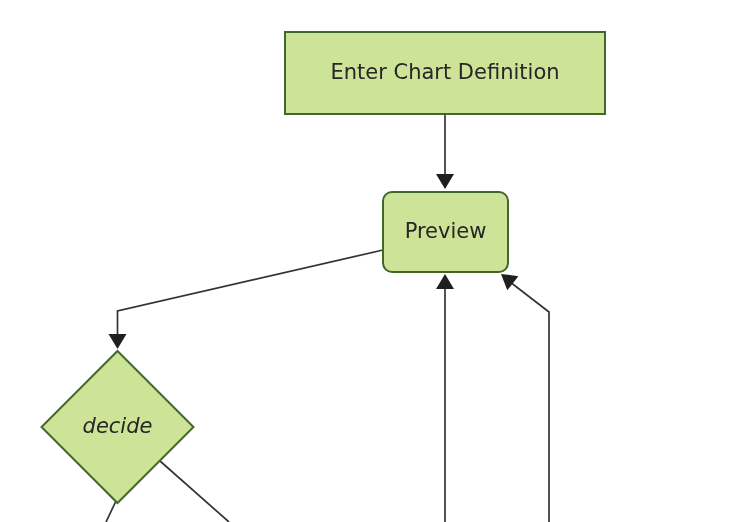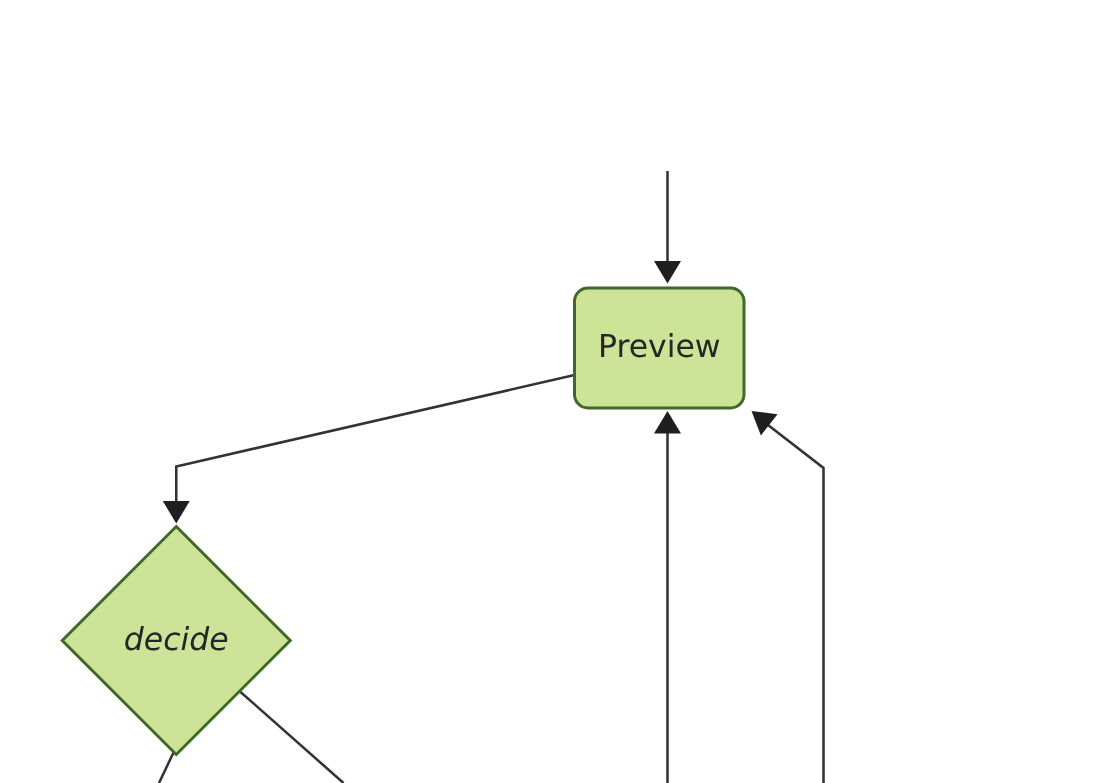--- a/index.html
+++ b/index.html
@@ -55,21 +55,24 @@
       <polygon points="117.5,349 108.5,334 126.5,334" fill="#1f1f1f"></polygon>
       <polyline points="445,522 445,280" fill="none" stroke="#333333" stroke-width="1.7"></polyline>
       <polygon points="445,274 454,289 436,289" fill="#1f1f1f"></polygon>
       <polyline points="549,522 549,312 505,278" fill="none" stroke="#333333" stroke-width="1.7"></polyline>
       <polygon points="501,274 518.3611145820317,276.1428253474244 507.2792080261699,290.32701891234535" fill="#1f1f1f"></polygon>
       <polyline points="116,501 106,522" fill="none" stroke="#333333" stroke-width="1.7"></polyline>
       <polyline points="160,461 229,522" fill="none" stroke="#333333" stroke-width="1.7"></polyline>
       <polygon points="117.5,351 193.5,427 117.5,503 41.5,427" fill="#cde498" stroke="#41682a" stroke-width="2"></polygon>
     </svg>
 
+  <div class="node shape-rect" style="color: rgb(38, 38, 38); left: 284px; top: 31px; width: 322px; height: 84px; background: rgb(205, 228, 152); border-color: rgb(65, 104, 42); border-radius: 0px;">
+    <span class="node-label">Enter Chart Definition</span>
+  </div>
 
-  <div class="node shape-rect" style="color: rgb(38, 38, 38); left: 382px; top: 191px; width: 115px; height: 82px; background: rgb(205, 228, 152); border-color: rgb(65, 104, 42); border-radius: 10px;">
+  <div class="node shape-rect" style="color: rgb(38, 38, 38); left: 382px; top: 191px; width: 127px; height: 82px; background: rgb(205, 228, 152); border-color: rgb(65, 104, 42); border-radius: 10px;">
     <span class="node-label">Preview</span>
   </div>
 
   <div class="node shape-diamond" style="color: rgb(38, 38, 38); left: 41.5px; top: 351px; width: 152px; height: 152px; font-style: italic;">
     <span class="node-label">decide</span>
   </div>
 </div>
 
 </body></html>

